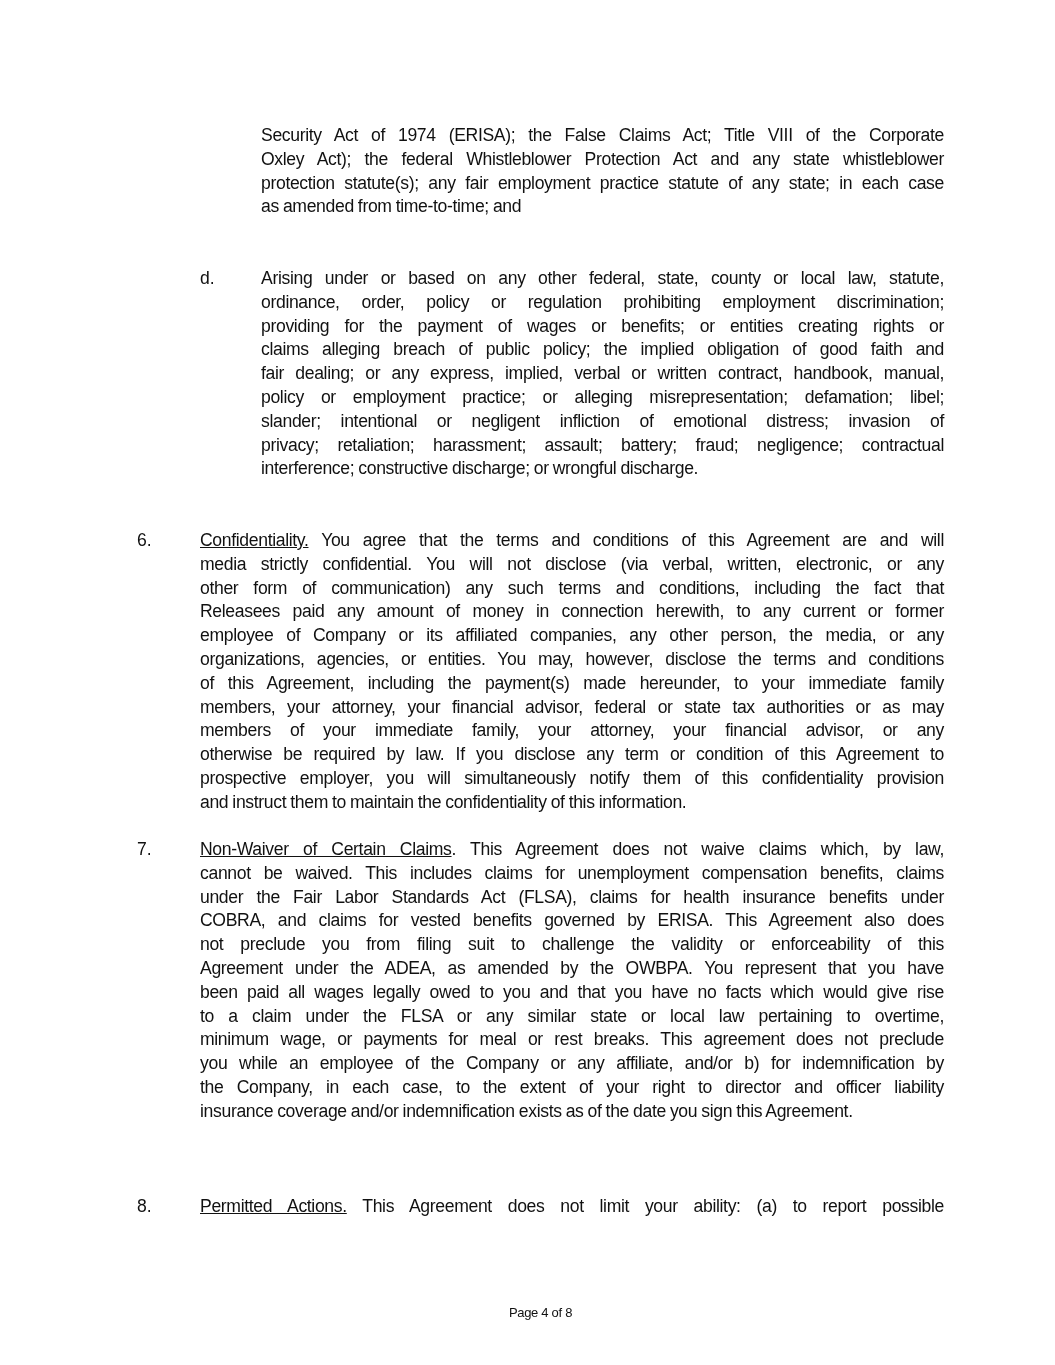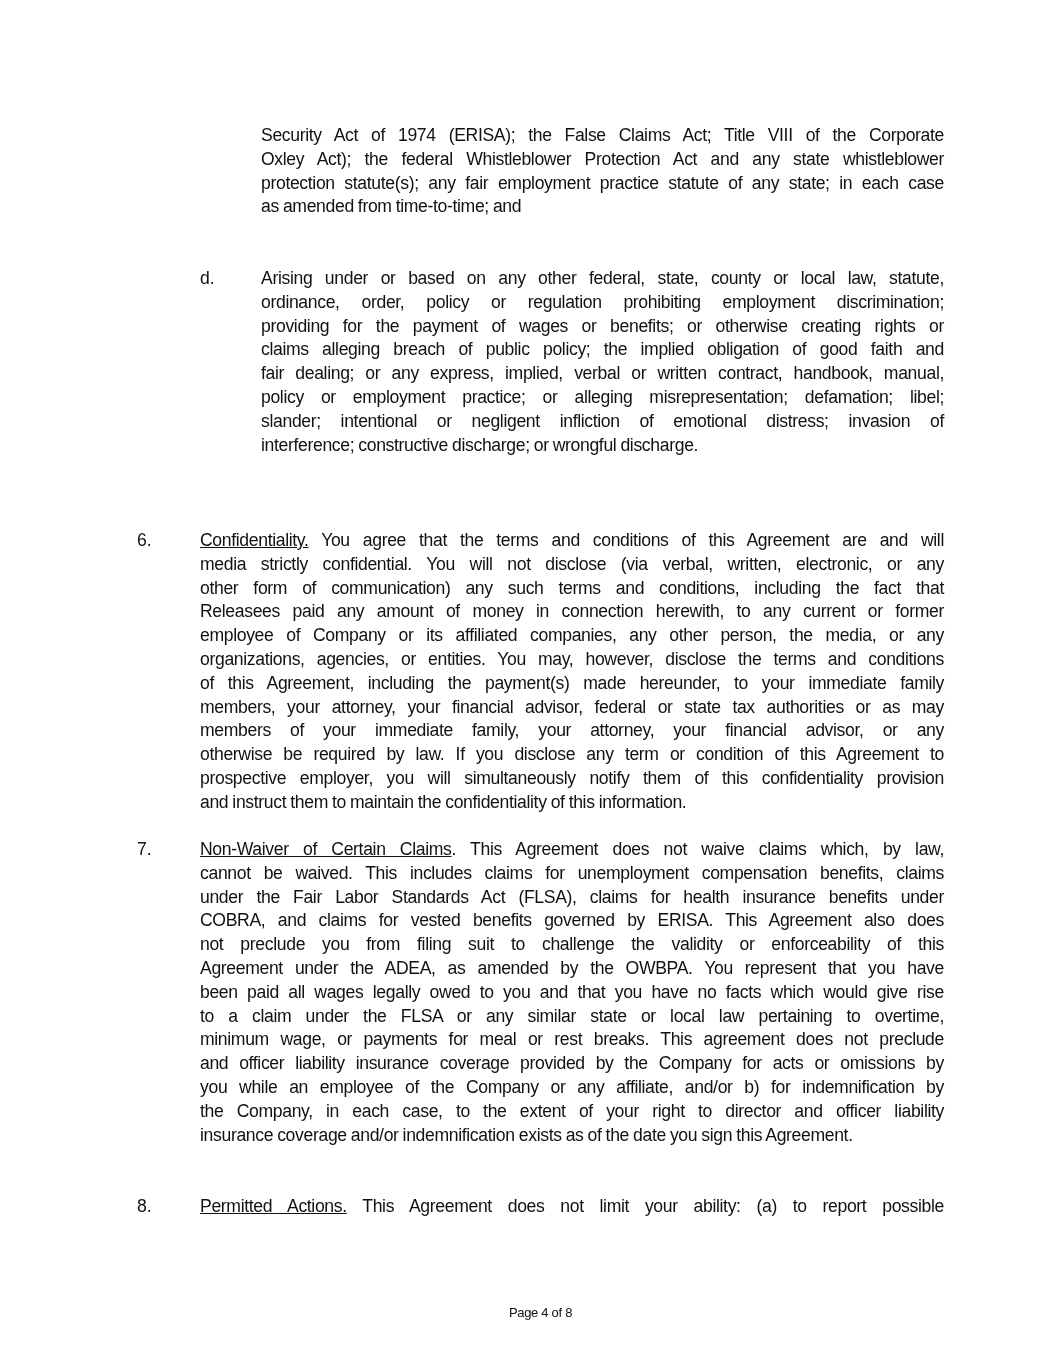--- a/index.html
+++ b/index.html
@@ -71,25 +71,26 @@
     <span class="line">Security Act of 1974 (ERISA); the False Claims Act; Title VIII of the Corporate</span>
     <span class="line">Oxley Act); the federal Whistleblower Protection Act and any state whistleblower</span>
     <span class="line">protection statute(s); any fair employment practice statute of any state; in each case</span>
     <span class="line last">as amended from time-to-time; and</span>
   </div>
 
   <span class="sub-d-num">d.</span>
   <div class="para sub-d">
     <span class="line">Arising under or based on any other federal, state, county or local law, statute,</span>
     <span class="line">ordinance, order, policy or regulation prohibiting employment discrimination;</span>
-    <span class="line">providing for the payment of wages or benefits; or otherwise creating rights or</span>
+    <span class="line">providing for the payment of wages or benefits; or entities creating rights or</span>
     <span class="line">claims alleging breach of public policy; the implied obligation of good faith and</span>
     <span class="line">fair dealing; or any express, implied, verbal or written contract, handbook, manual,</span>
     <span class="line">policy or employment practice; or alleging misrepresentation; defamation; libel;</span>
     <span class="line">slander; intentional or negligent infliction of emotional distress; invasion of</span>
+    <span class="line">privacy; retaliation; harassment; assault; battery; fraud; negligence; contractual</span>
     <span class="line last">interference; constructive discharge; or wrongful discharge.</span>
   </div>
 
   <span class="num num6">6.</span>
   <div class="para sec6">
     <span class="line"><span class="heading">Confidentiality.</span><span> You agree that the terms and conditions of this Agreement are and will</span></span>
     <span class="line">media strictly confidential.  You will not disclose (via verbal, written, electronic, or any</span>
     <span class="line">other form of communication) any such terms and conditions, including the fact that</span>
     <span class="line">Releasees paid any amount of money in connection herewith, to any current or former</span>
     <span class="line">employee of Company or its affiliated companies, any other person, the media, or any</span>
@@ -106,21 +107,20 @@
   <div class="para sec7">
     <span class="line"><span class="heading">Non-Waiver of Certain Claims</span><span>. This Agreement does not waive claims which, by law,</span></span>
     <span class="line">cannot be waived.  This includes claims for unemployment compensation benefits, claims</span>
     <span class="line">under the Fair Labor Standards Act (FLSA), claims for health insurance benefits under</span>
     <span class="line">COBRA, and claims for vested benefits governed by ERISA.  This Agreement also does</span>
     <span class="line">not preclude you from filing suit to challenge the validity or enforceability of this</span>
     <span class="line">Agreement under the ADEA, as amended by the OWBPA.  You represent that you have</span>
     <span class="line">been paid all wages legally owed to you and that you have no facts which would give rise</span>
     <span class="line">to a claim under the FLSA or any similar state or local law pertaining to overtime,</span>
     <span class="line">minimum wage, or payments for meal or rest breaks.  This agreement does not preclude</span>
-    <span class="line">and officer liability insurance coverage provided by the Company for acts or omissions by</span>
     <span class="line">you while an employee of the Company or any affiliate, and/or b) for indemnification by</span>
     <span class="line">the Company, in each case, to the extent of your right to director and officer liability</span>
     <span class="line last">insurance coverage and/or indemnification exists as of the date you sign this Agreement.</span>
   </div>
 
   <span class="num num8">8.</span>
   <div class="para sec8">
     <span class="line"><span class="heading">Permitted Actions.</span><span> This Agreement does not limit your ability:  (a) to report possible</span></span>
   </div>
 

